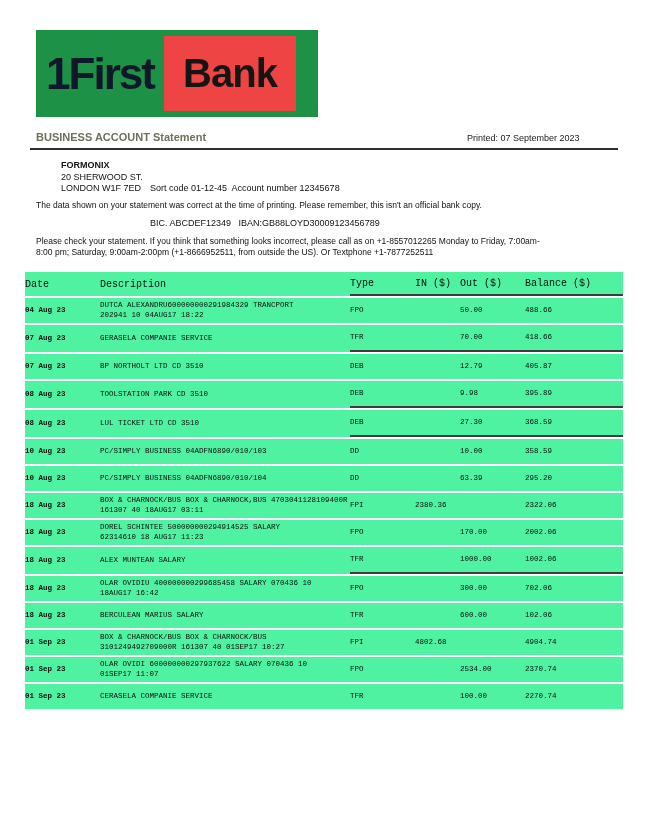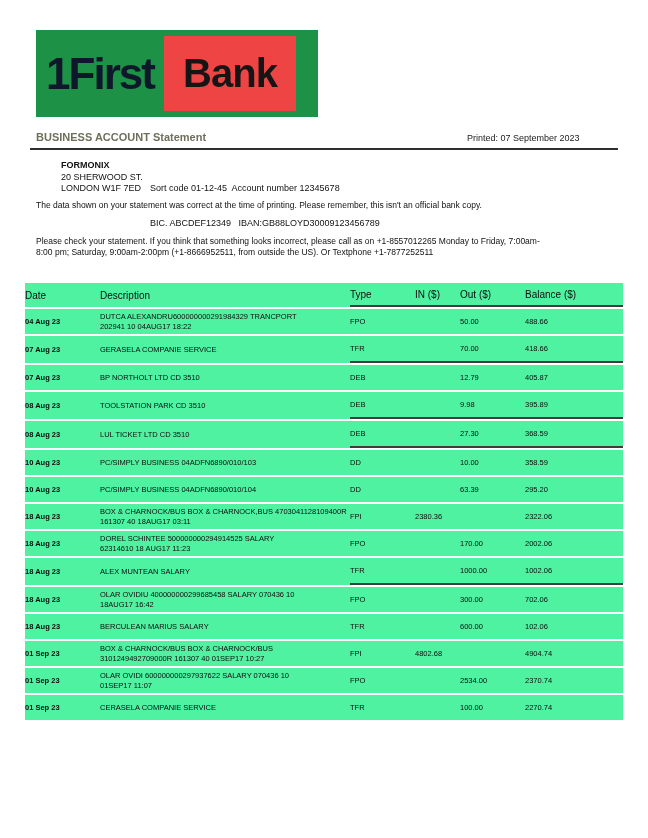--- a/index.html
+++ b/index.html
@@ -52,22 +52,22 @@
   
   .notice1{
     position:absolute;left:36px;top:200px;font-size:8.5px;color:#111;
   }
   .notice2{
     position:absolute;left:36px;top:236px;width:575px;font-size:8.5px;
     color:#111;white-space:pre-line;line-height:10.5px;
   }
   
   table.stmt{
-    position:absolute;left:25px;top:281px;width:598px;
-    border-collapse:separate;border-spacing:0 2px;table-layout:fixed;
+    position:absolute;left:25px;top:270px;width:598px;
+    border-collapse:separate;border-spacing:0 2px;table-layout:fixed;font-family:Liberation Mono, monospace;
   }
   .stmt th,.stmt td{background:var(--mint);padding:0;}
   .stmt thead th{
     font-size:10px;font-weight:normal;text-align:left;height:22px;
     color:#0d0d0d;
   }
   .stmt tbody td{
     font-size:7.5px;line-height:9.5px;height:25px;vertical-align:middle;
     color:#0d0d0d;
   }

